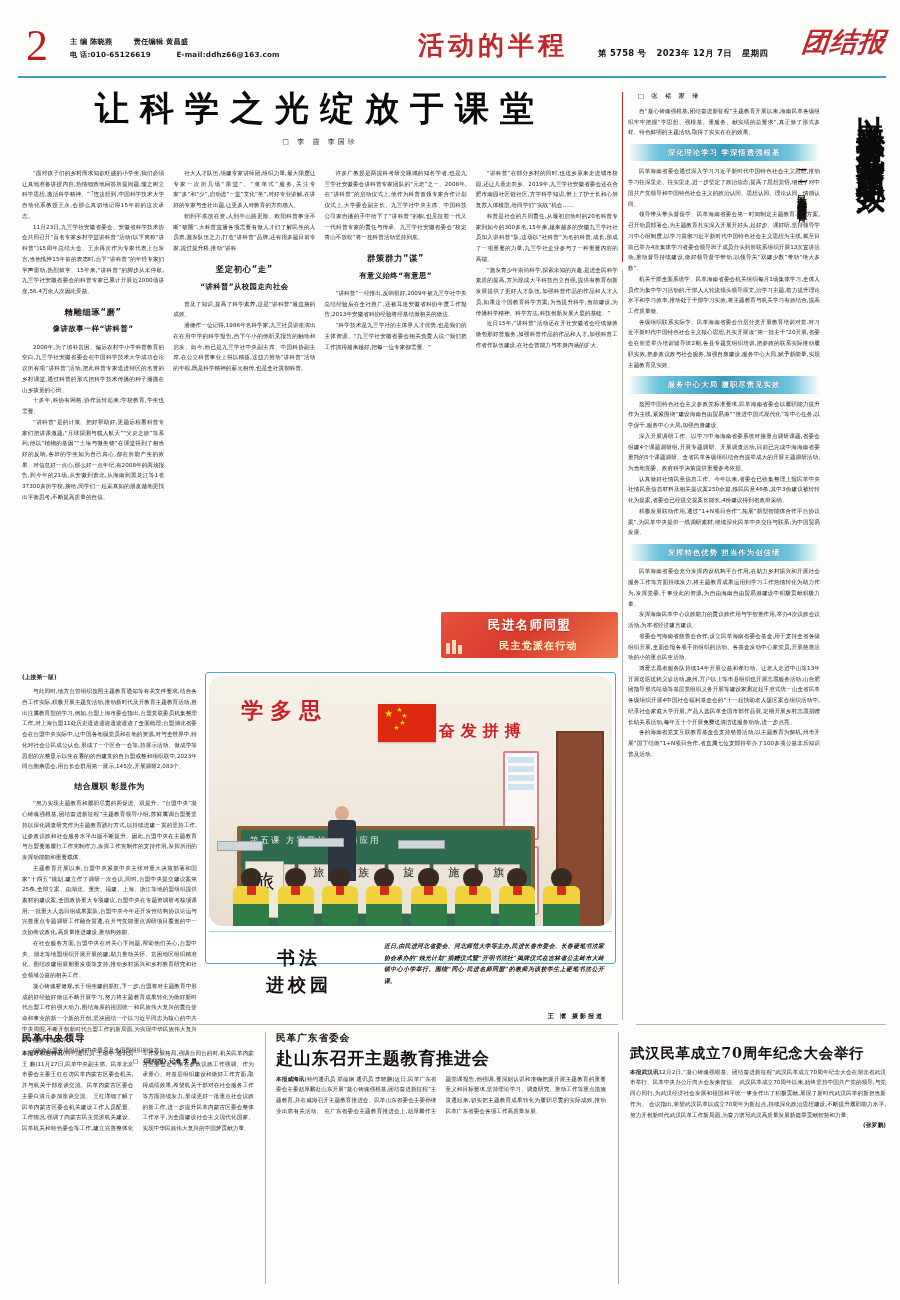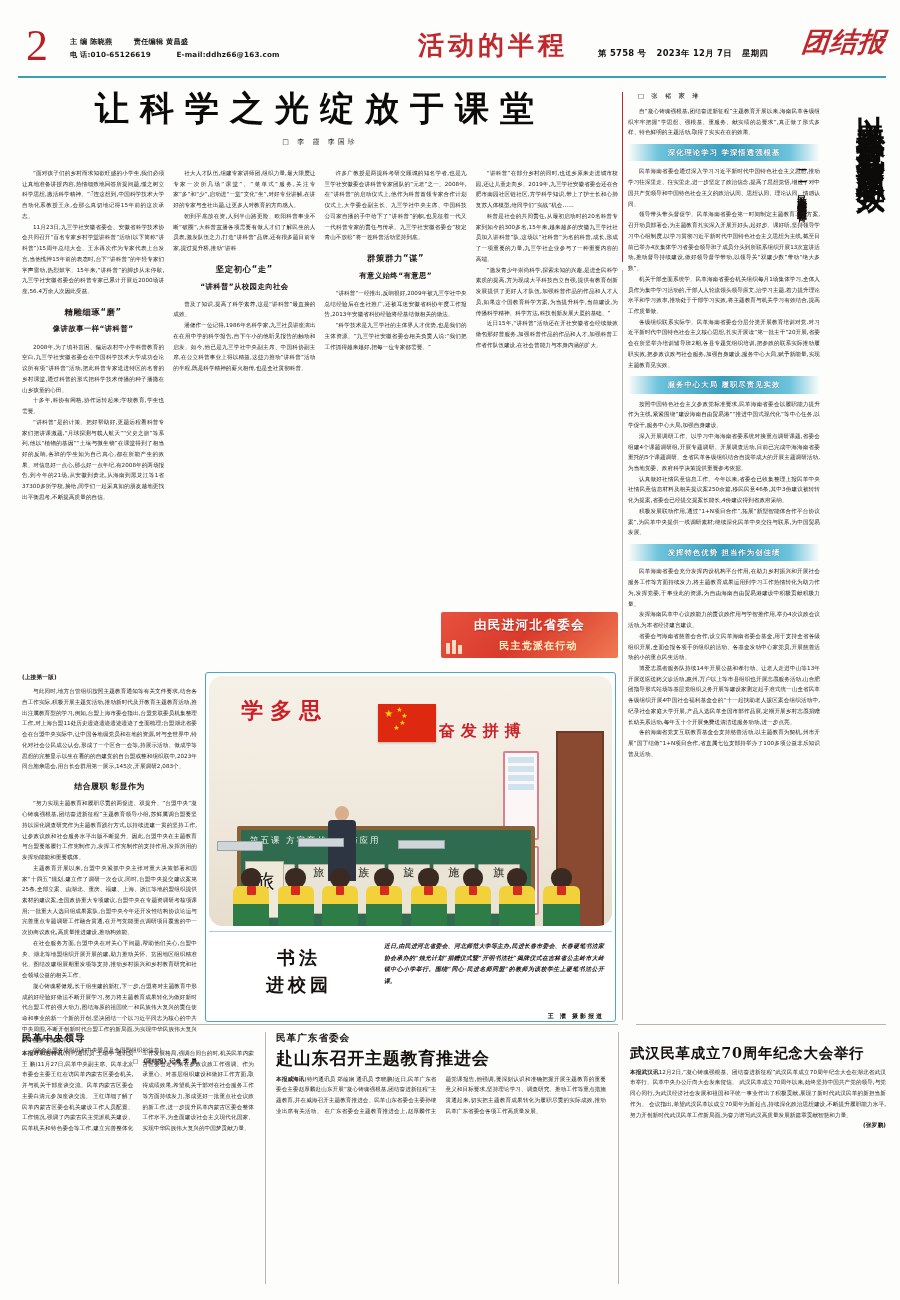--- a/index.html
+++ b/index.html
@@ -83,21 +83,21 @@
      color:#fff;font-size:7.4px;font-weight:bold;letter-spacing:1px;padding:1.5px 0;
      font-family:"DejaVu Sans",sans-serif;text-shadow:0 0 1px rgba(0,40,70,.7);}
 
   
   .contnote{font-size:5.8px;font-weight:bold;font-family:"DejaVu Sans",sans-serif;margin-bottom:3px;}
   .artC{position:absolute;left:22px;top:672px;width:175px;height:348px;}
   .artC .subhead2{text-align:center;font-size:8px;font-weight:bold;margin:7px 0 4px;
      font-family:"DejaVu Sans",sans-serif;letter-spacing:.4px;}
 
   
-  .photo{position:absolute;left:205px;top:672px;width:411px;height:350px;
+  .photo{position:absolute;left:205px;top:672px;width:411px;height:292px;
      border:1.3px solid #49a8c4;border-radius:3px;background:#fff;padding:3px;box-sizing:border-box;}
   .pic{position:relative;width:100%;height:250px;border-radius:14px;overflow:hidden;
      background:linear-gradient(#f4efe6,#e8e0d2);}
   .wall{position:absolute;inset:0;background:linear-gradient(180deg,#f6f1e8 0%,#efe8dc 55%,#e6ddcd 100%);}
   .redchar{position:absolute;color:#cc2026;font-weight:bold;
      font-family:"DejaVu Serif",serif;text-shadow:0 1px 0 rgba(255,255,255,.5);}
   .cnflag{position:absolute;background:#de2910;box-shadow:0 1px 2px rgba(0,0,0,.25);}
   .cnflag .st{position:absolute;color:#ffde00;font-size:7px;line-height:1;}
   .board{position:absolute;left:7%;top:60%;width:72%;height:40%;
      background:#2f6b4f;border:4px solid #8a6136;border-radius:2px;}
@@ -222,21 +222,21 @@
       <div class="col body-col">
         <p>“讲科普”在部分乡村的同时,也送乡原来走进城市校园,还让儿童走向乡。2019年,九三学社安徽省委会还在合肥市南园社区链社区,方学科学知识,带上了护士长和心肺复苏人体模型,给同学们“实战”机会……</p>
         <p>科普是社会的共同责任,从最初启动时的20名科普专家到如今的300多名,15年来,越来越多的安徽九三学社社员加入讲科普“队,这场以“社科普”为名的科普,成长,形成了一项重要的力量,九三学社企业参与了一种重要内容的高端。</p>
         <p>“激发青少年崇尚科学,探索未知的兴趣,是进全民科学素质的提高,方为现成大平科技自立自强,提供有教育创新发展提供了更好人才队伍,加强科普作品的作品和人才人员,如果这个国教育科学方案,为当提升科学,当前建设,为传播科学精神、科学方法,科技创新发展大厦的基础。”</p>
         <p>近日15年,“讲科普”活动还在开社安徽省会经续做效做包那好普服务,加强科普作品的作品和人才,加强科普工作者作队伍建设,在社会普能力与本身内涵的扩大。</p>
       </div>
     </div>
   </div>
 
   <div class="promo">
-    <div class="t1">由民进河北省委会</div>
+    <div class="t1">民进名师同盟</div>
     <div class="flags">
       <i style="left:0;height:11px;"></i>
         <i style="left:6px;height:14px;"></i>
         <i style="left:12px;height:9px;"></i>
     </div>
     <div class="t2">民主党派在行动</div>
   </div>
 
   <div class="vrule red" style="left:622px;top:92px;height:170px;"></div>
   <div class="vrule" style="left:622px;top:270px;height:750px;"></div>

